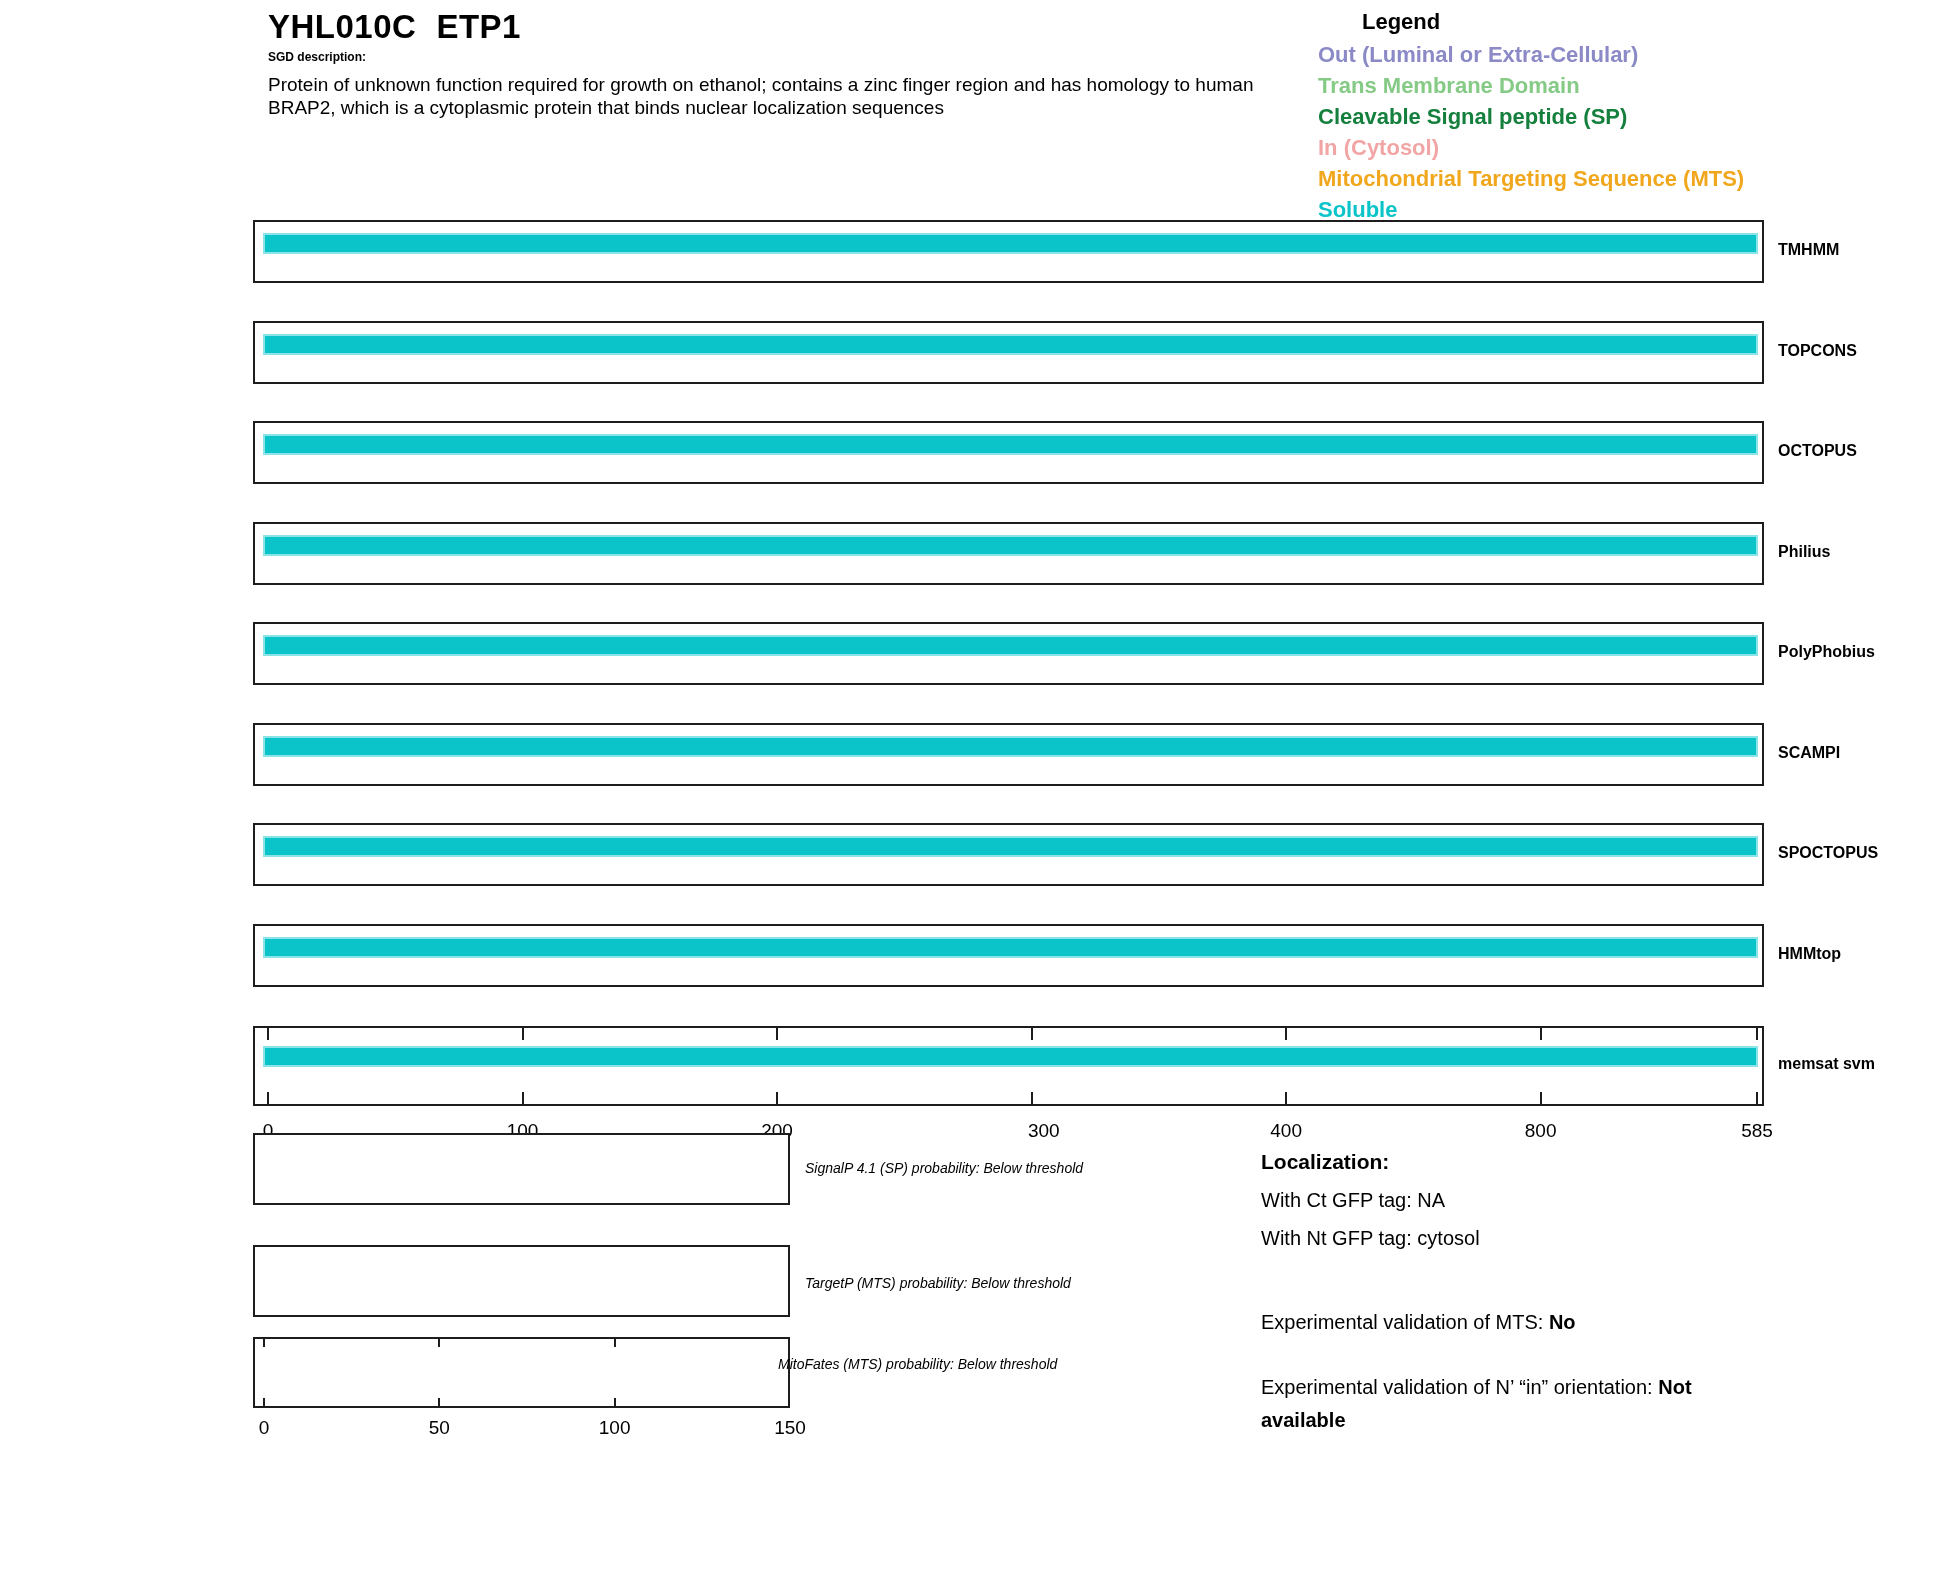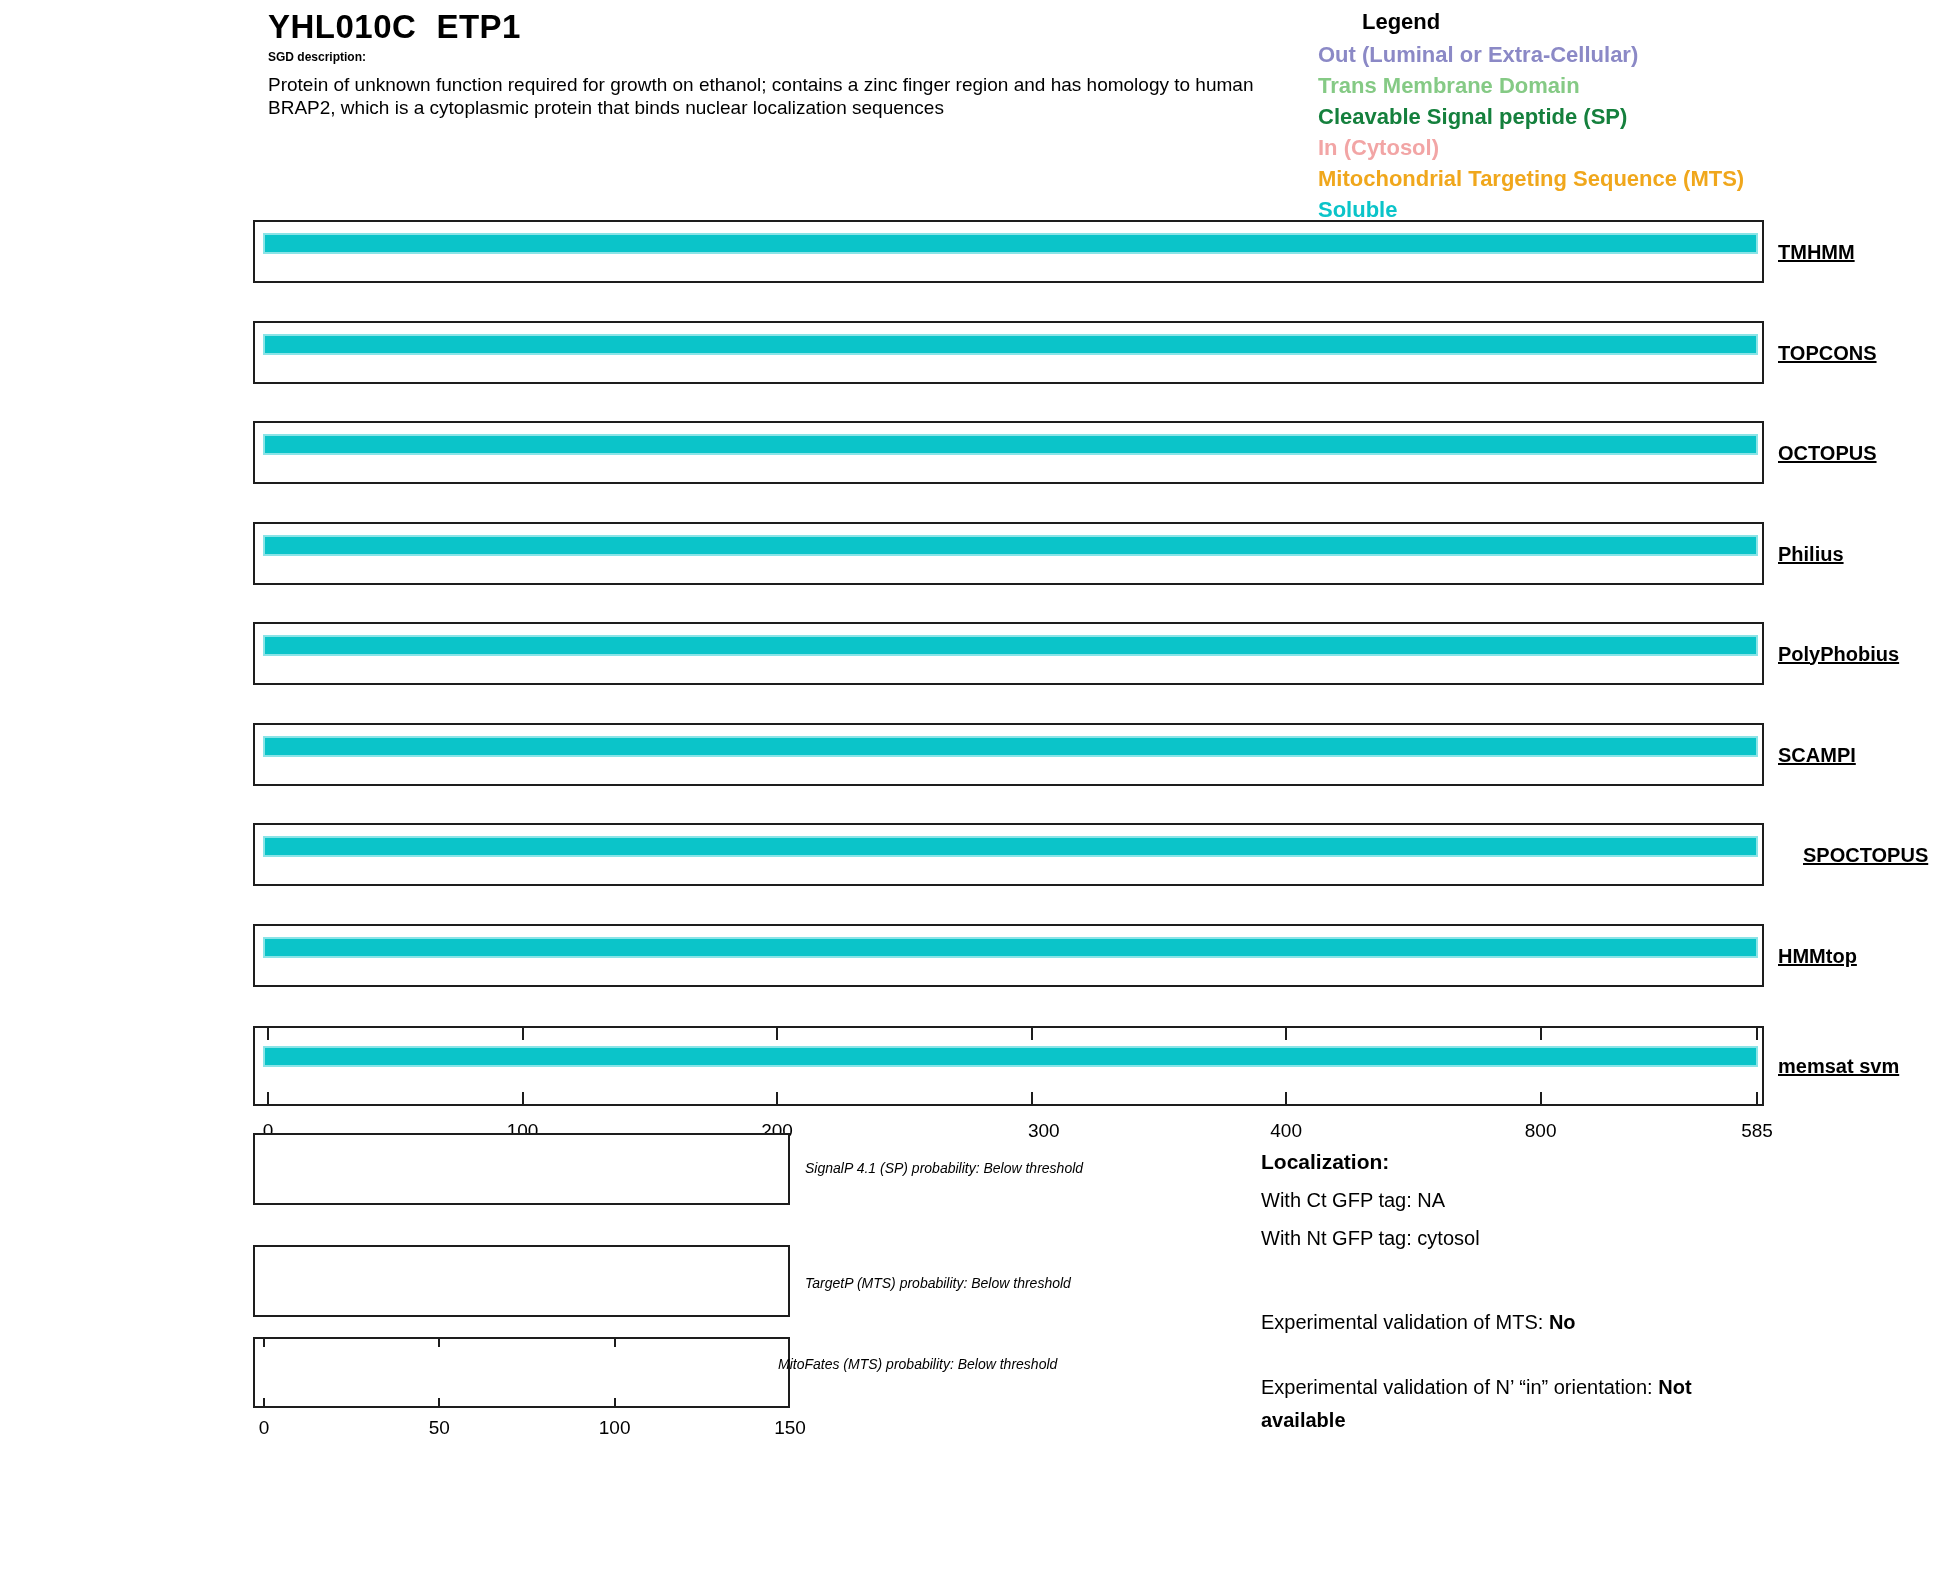--- a/index.html
+++ b/index.html
@@ -7,21 +7,21 @@
         font-family:"Liberation Sans", sans-serif;color:#000;}
   .abs{position:absolute;}
   .b{font-weight:bold;}
   .title{font-size:33px;font-weight:bold;letter-spacing:0.5px;white-space:nowrap;}
   .sgd-head{font-size:12px;font-weight:bold;}
   .sgd-text{font-size:19px;line-height:23px;}
   .legend-title{font-size:22px;font-weight:bold;line-height:35px;color:#000;margin-left:44px;}
   .legend-item{font-size:22px;font-weight:bold;line-height:31px;white-space:nowrap;}
   .tbox{position:absolute;box-sizing:border-box;border:2px solid #1d1d1d;background:#fff;}
   .bar{position:absolute;box-sizing:border-box;border:2px solid #8ae4e7;}
-  .tlabel{position:absolute;font-size:20px;font-weight:bold;white-space:nowrap;text-decoration:underline;}
+  .tlabel{position:absolute;font-size:16px;font-weight:bold;white-space:nowrap;}
   .tick{position:absolute;width:2px;background:#1d1d1d;}
   .axis-lab{position:absolute;font-size:19px;text-align:center;width:56px;margin-left:-28px;white-space:nowrap;}
   .plabel{position:absolute;font-size:14px;line-height:31px;font-style:italic;}
   .rc{position:absolute;font-size:20px;line-height:26px;}
   .rc-head{font-size:21px;font-weight:bold;}
 </style>
 </head>
 <body>
 
 <div class="page" id="page">
@@ -70,21 +70,21 @@
       <div class="bar" style="left: 8px; top: 11px; width: 1495px; height: 21px; background: rgb(11, 196, 201);"></div>
     </div>
     <div class="tlabel" style="left: 1778px; top: 642.5px;">PolyPhobius</div>
     <div class="tbox" style="left: 253px; top: 723px; width: 1511px; height: 63px;">
       <div class="bar" style="left: 8px; top: 11px; width: 1495px; height: 21px; background: rgb(11, 196, 201);"></div>
     </div>
     <div class="tlabel" style="left: 1778px; top: 743.5px;">SCAMPI</div>
     <div class="tbox" style="left: 253px; top: 823px; width: 1511px; height: 63px;">
       <div class="bar" style="left: 8px; top: 11px; width: 1495px; height: 21px; background: rgb(11, 196, 201);"></div>
     </div>
-    <div class="tlabel" style="left: 1778px; top: 843.5px; margin-left: 25px;">SPOCTOPUS</div>
+    <div class="tlabel" style="left: 1778px; top: 843.5px;">SPOCTOPUS</div>
     <div class="tbox" style="left: 253px; top: 924px; width: 1511px; height: 63px;">
       <div class="bar" style="left: 8px; top: 11px; width: 1495px; height: 21px; background: rgb(11, 196, 201);"></div>
     </div>
     <div class="tlabel" style="left: 1778px; top: 944.5px;">HMMtop</div>
     <div class="tbox" style="left: 253px; top: 1026px; width: 1511px; height: 80px;">
       <div class="bar" style="left: 8px; top: 18px; width: 1495px; height: 21px; background: rgb(11, 196, 201);"></div>
       <div class="tick" style="left: 12px; top: 0px; height: 12px;"></div>
       <div class="tick" style="left: 12px; bottom: 0px; height: 12px;"></div>
       <div class="tick" style="left: 266.53px; top: 0px; height: 12px;"></div>
       <div class="tick" style="left: 266.53px; bottom: 0px; height: 12px;"></div>

